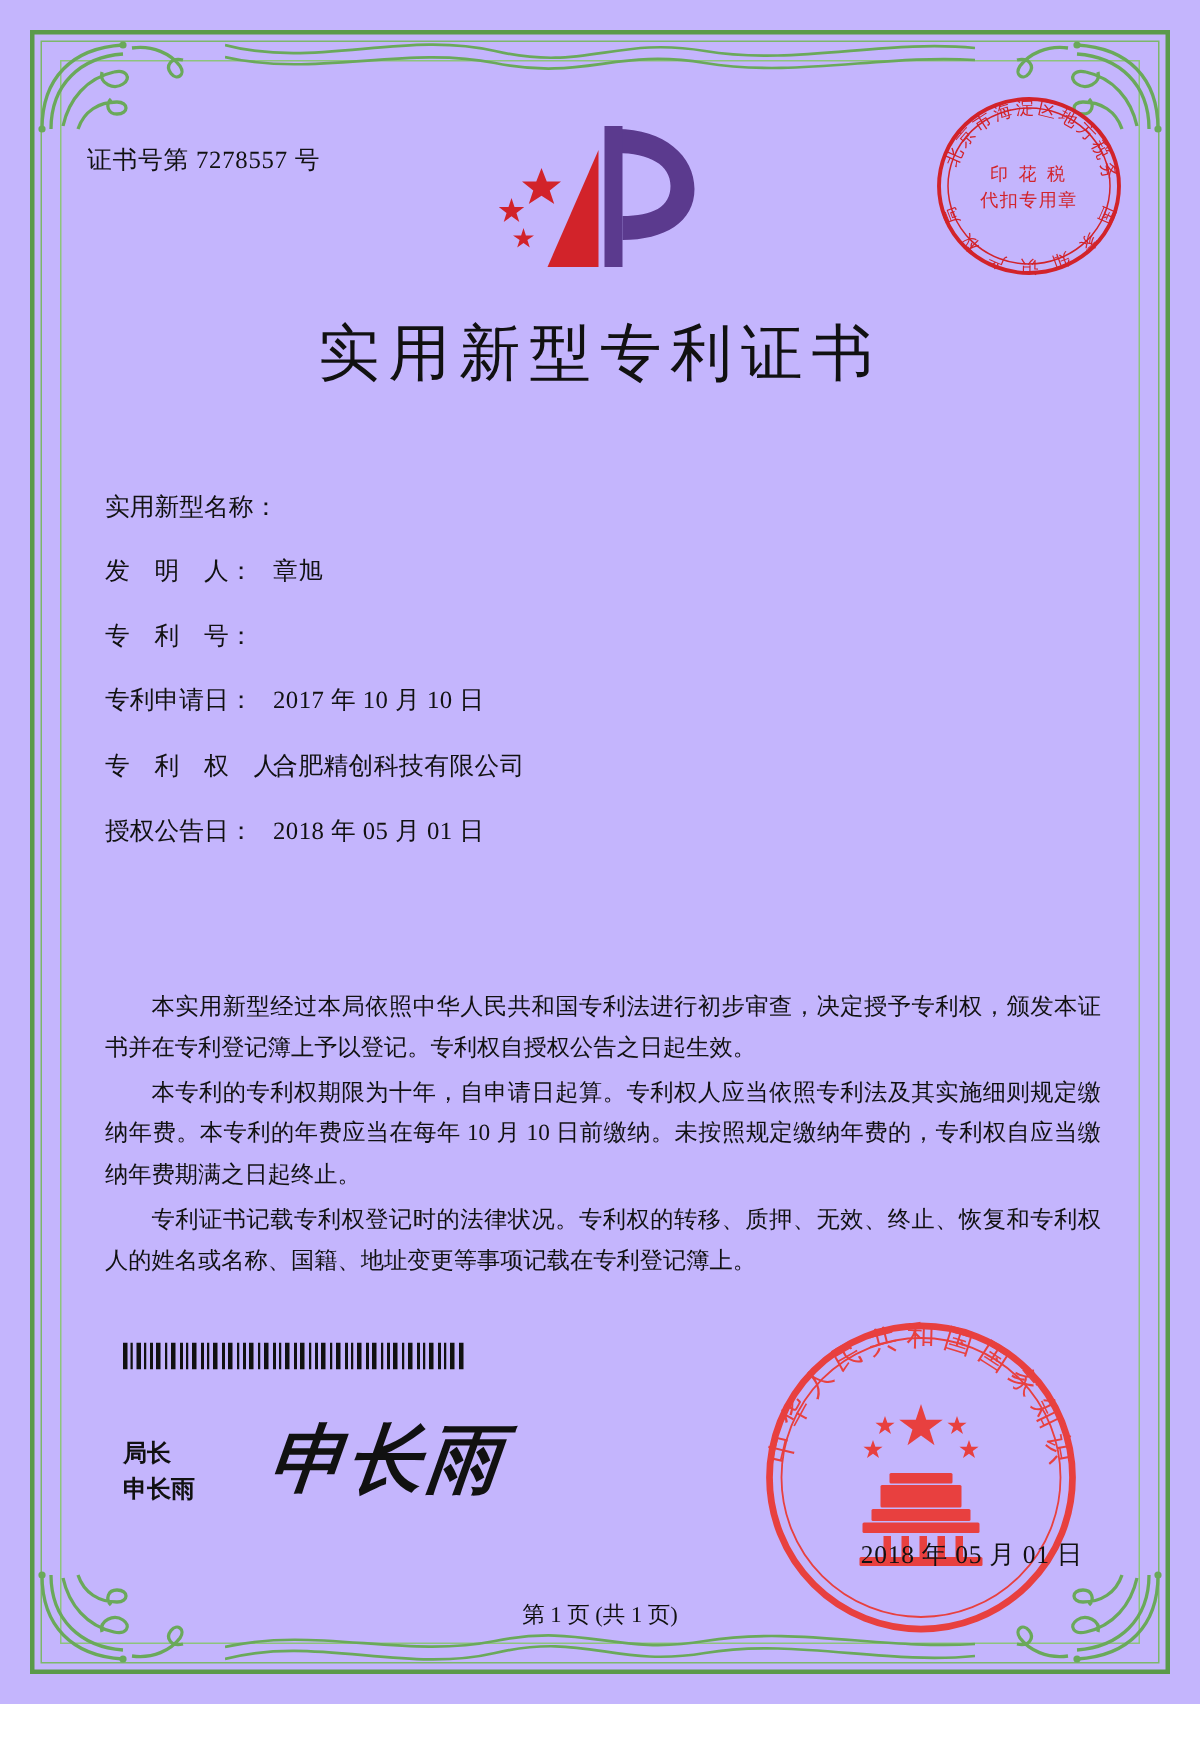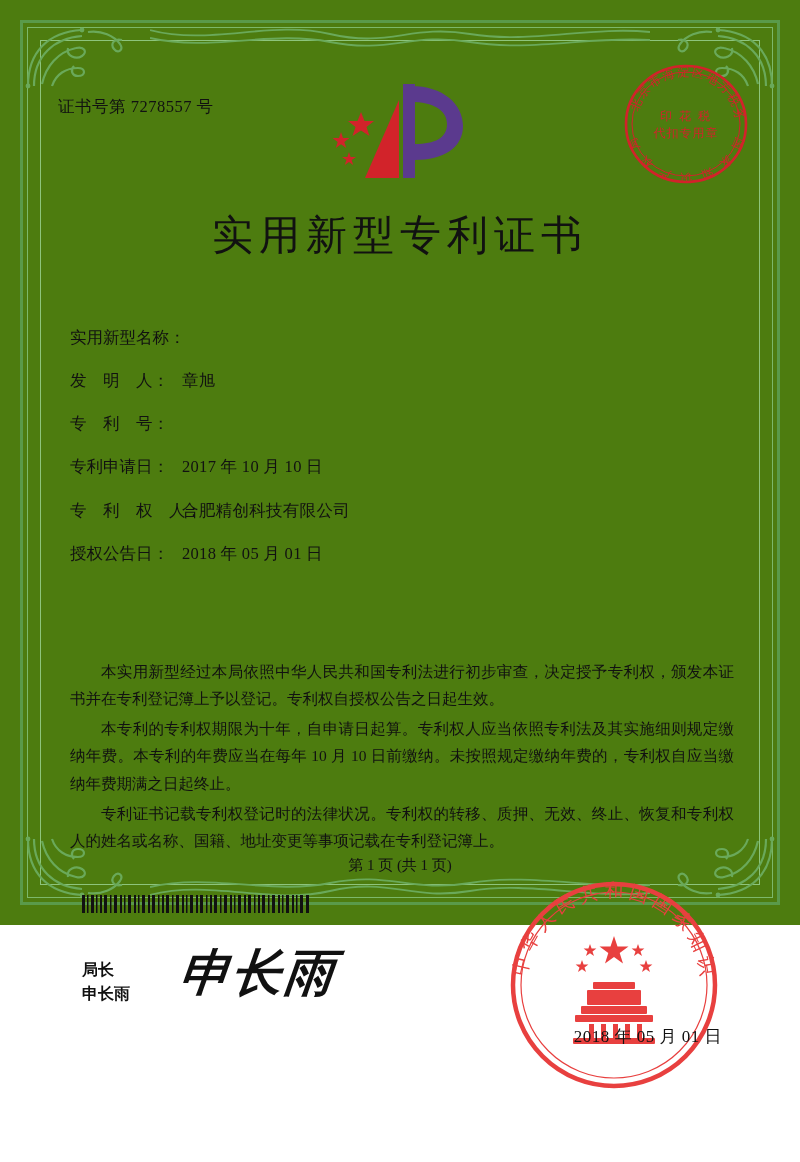--- a/index.html
+++ b/index.html
@@ -10,22 +10,22 @@
     width: 800px;
     height: 1162px;
     background: #ffffff;
     font-family: "Liberation Serif", "DejaVu Serif", serif;
     color: #111111;
     overflow: hidden;
   }
   .page {
     position: relative;
     width: 800px;
-    height: 925px;
-    background: #4d7c0f;
+    height: 1136px;
+    background: #c4b5fd;
     box-sizing: border-box;
   }
 
   
   .border-outer {
     position: absolute;
     left: 20px; top: 20px; right: 20px; bottom: 20px;
     border: 3px solid #5a9a4a;
     box-sizing: border-box;
   }

